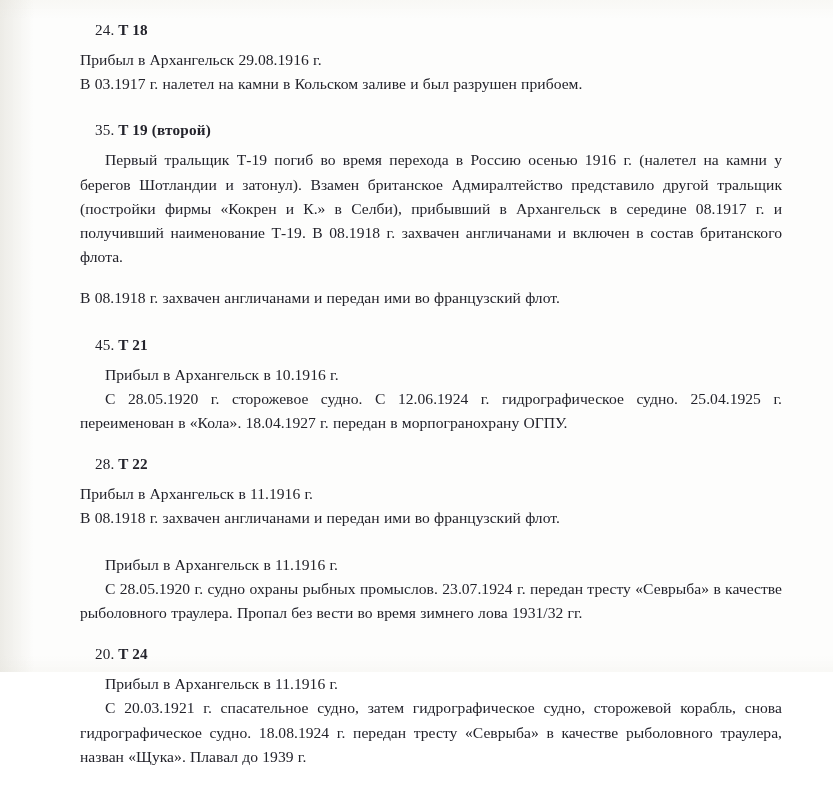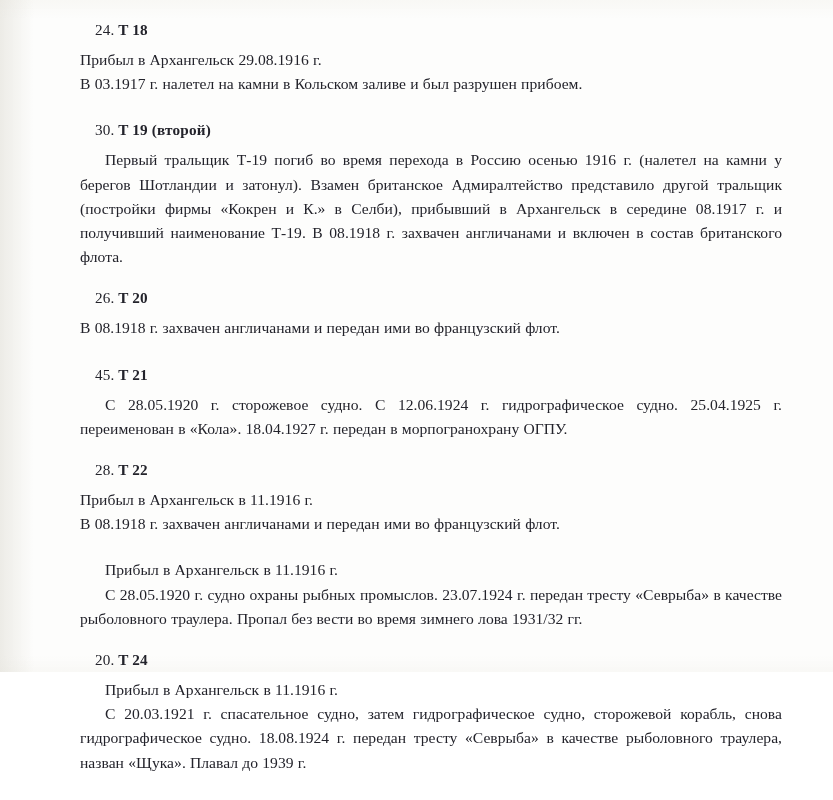--- a/index.html
+++ b/index.html
@@ -110,48 +110,45 @@
       <div class="body-block">
         <p class="line-flush">Прибыл в Архангельск 29.08.1916 г.</p>
         <p class="line-flush">В 03.1917 г. налетел на камни в Кольском заливе и был разрушен прибоем.</p>
       </div>
     </div>
 
     <div class="gap-l"></div>
 
     <div class="entry">
       <div class="entry-heading">
-        <span class="num">30.</span>
+        <span class="num">35.</span>
         <span class="ship">T 19 (второй)</span>
       </div>
       <div class="body-block">
         <p class="para-indent">Первый тральщик Т-19 погиб во время перехода в Россию осенью 1916 г. (налетел на камни у берегов Шотландии и затонул). Взамен британское Адмиралтейство представило другой тральщик (постройки фирмы «Кокрен и К.» в Селби), прибывший в Архангельск в середине 08.1917 г. и получивший наименование Т-19. В 08.1918 г. захвачен англичанами и включен в состав британского флота.</p>
       </div>
     </div>
 
     <div class="gap-m"></div>
 
     <div class="entry">
-      <div class="entry-heading">
-        <span class="num">26.</span>
-        <span class="ship">T 20</span>
-      </div>
       <div class="body-block">
         <p class="line-flush">В 08.1918 г. захвачен англичанами и передан ими во французский флот.</p>
       </div>
     </div>
 
     <div class="gap-l"></div>
 
     <div class="entry">
       <div class="entry-heading">
         <span class="num">45.</span>
         <span class="ship">T 21</span>
       </div>
       <div class="body-block">
+        <p class="para-indent nowrap-single">Прибыл в Архангельск в 10.1916 г.</p>
         <p class="para-indent">С 28.05.1920 г. сторожевое судно. С 12.06.1924 г. гидрографическое судно. 25.04.1925 г. переименован в «Кола». 18.04.1927 г. передан в морпогранохрану ОГПУ.</p>
       </div>
     </div>
 
     <div class="gap-m"></div>
 
     <div class="entry">
       <div class="entry-heading">
         <span class="num">28.</span>
         <span class="ship">T 22</span>

